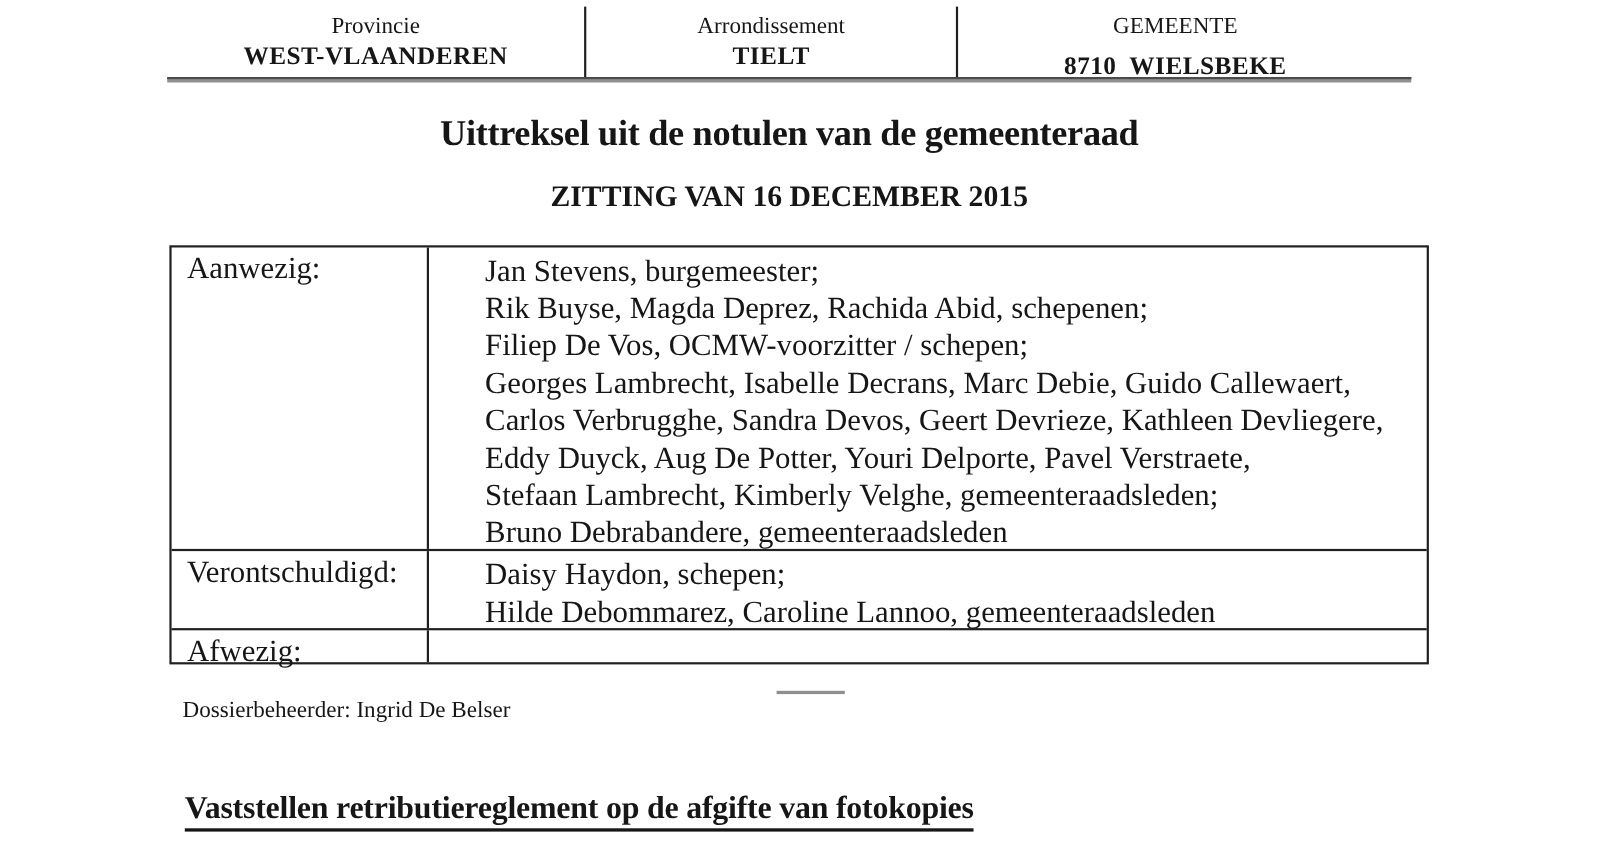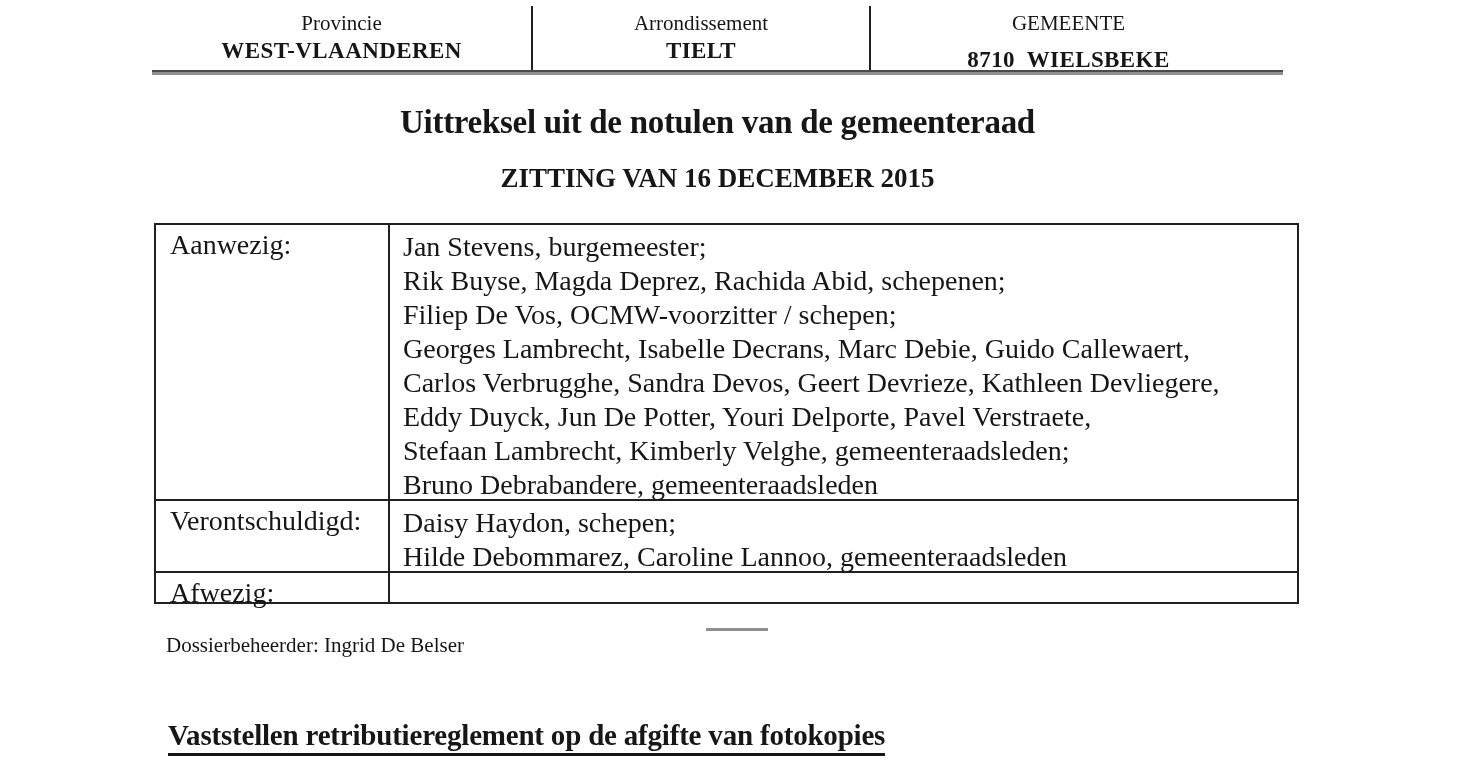--- a/index.html
+++ b/index.html
@@ -83,20 +83,21 @@
     top: 223px;
     width: 1145px;
     height: 381px;
     box-sizing: border-box;
     border: 2px solid #202020;
     background: #ffffff;
   }
   .att-row {
     display: flex;
     box-sizing: border-box;
+    gap: 38px;
   }
   .att-row + .att-row { border-top: 2px solid #202020; }
   .row-aanwezig        { height: 274px; }
   .row-verontschuldigd { height: 72px; }
   .row-afwezig         { height: 31px; }
   .att-label {
     width: 234px;
     box-sizing: border-box;
     border-right: 2px solid #202020;
     padding: 4px 0 0 14px;
@@ -169,21 +170,21 @@
   <section class="att-table">
 
     <div class="att-row row-aanwezig">
       <div class="att-label">Aanwezig:</div>
       <div class="att-content">
         <div class="att-line">Jan Stevens, burgemeester;</div>
         <div class="att-line">Rik Buyse, Magda Deprez, Rachida Abid, schepenen;</div>
         <div class="att-line">Filiep De Vos, OCMW-voorzitter / schepen;</div>
         <div class="att-line">Georges Lambrecht, Isabelle Decrans, Marc Debie, Guido Callewaert,</div>
         <div class="att-line">Carlos Verbrugghe, Sandra Devos, Geert Devrieze, Kathleen Devliegere,</div>
-        <div class="att-line">Eddy Duyck, Jun De Potter, Youri Delporte, Pavel Verstraete,</div>
+        <div class="att-line">Eddy Duyck, Aug De Potter, Youri Delporte, Pavel Verstraete,</div>
         <div class="att-line">Stefaan Lambrecht, Kimberly Velghe, gemeenteraadsleden;</div>
         <div class="att-line">Bruno Debrabandere, gemeenteraadsleden</div>
       </div>
     </div>
 
     <div class="att-row row-verontschuldigd">
       <div class="att-label">Verontschuldigd:</div>
       <div class="att-content">
         <div class="att-line">Daisy Haydon, schepen;</div>
         <div class="att-line">Hilde Debommarez, Caroline Lannoo, gemeenteraadsleden</div>

